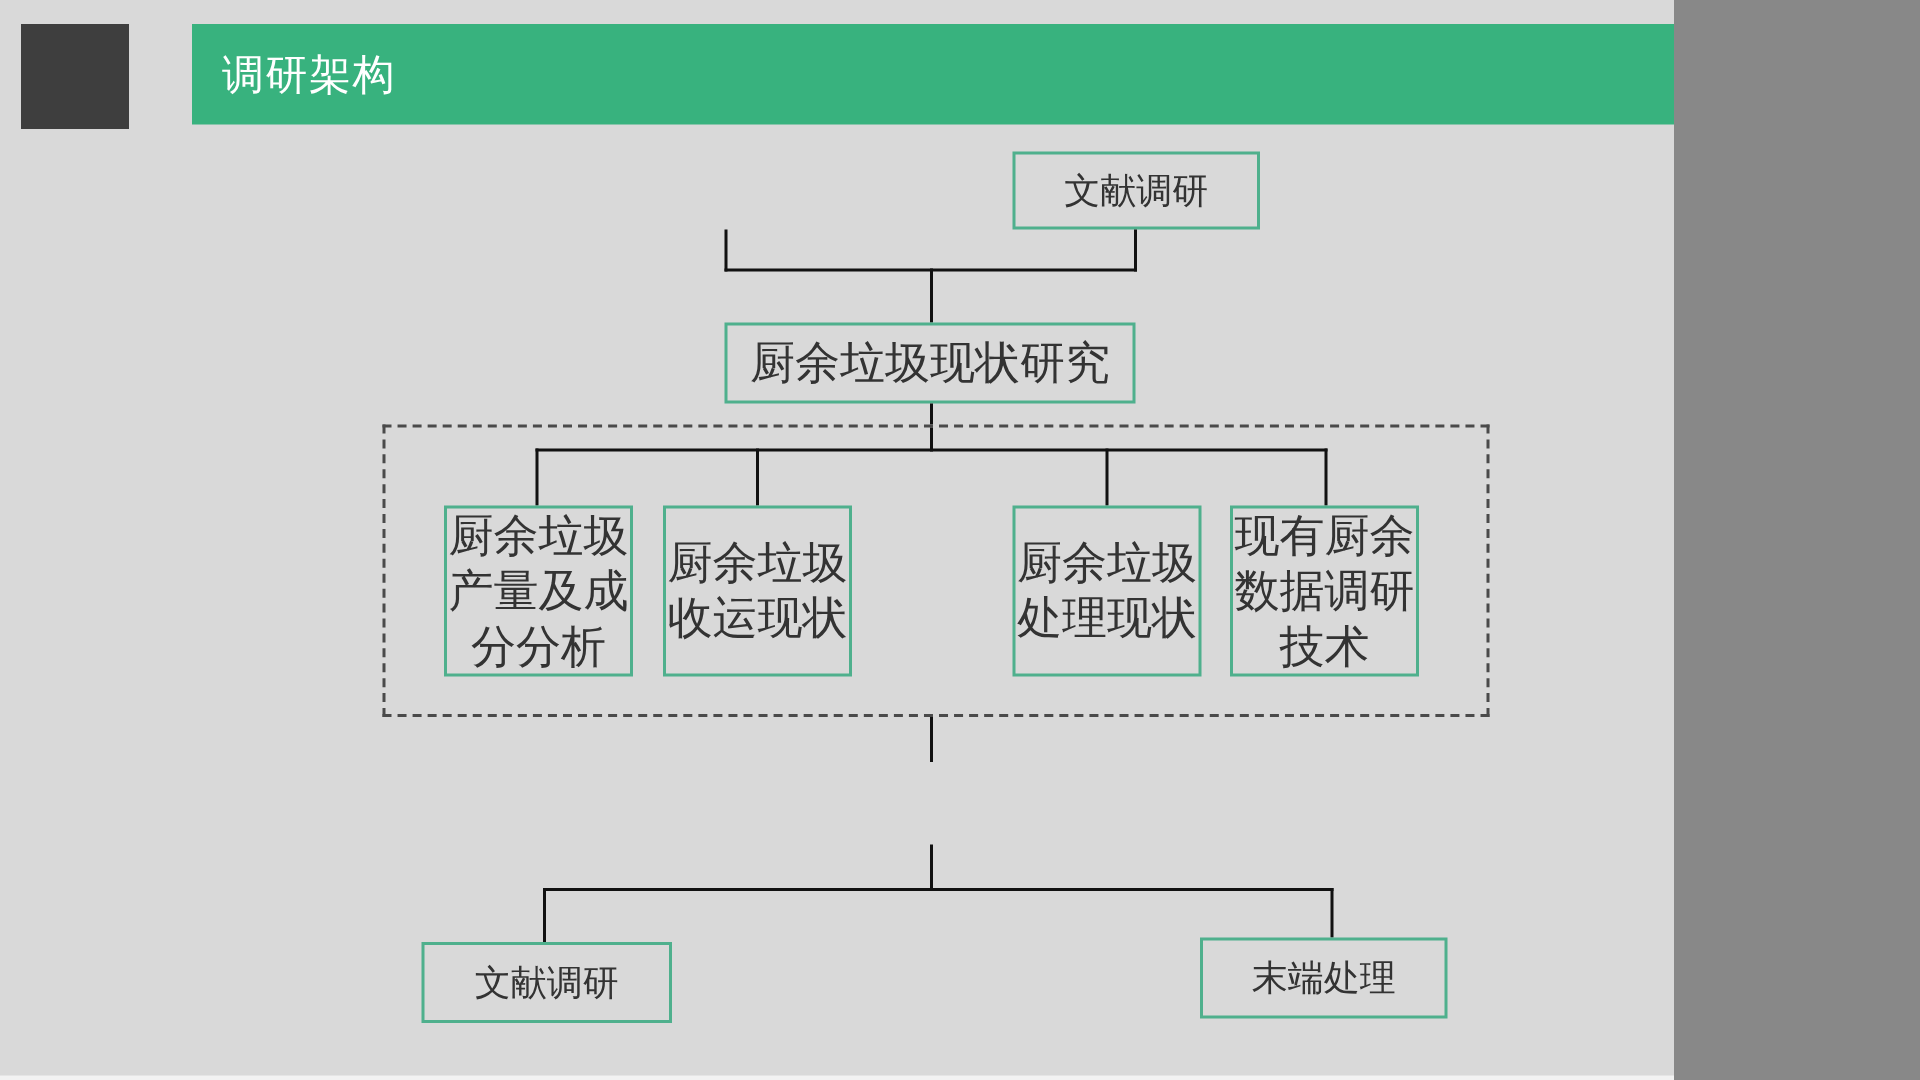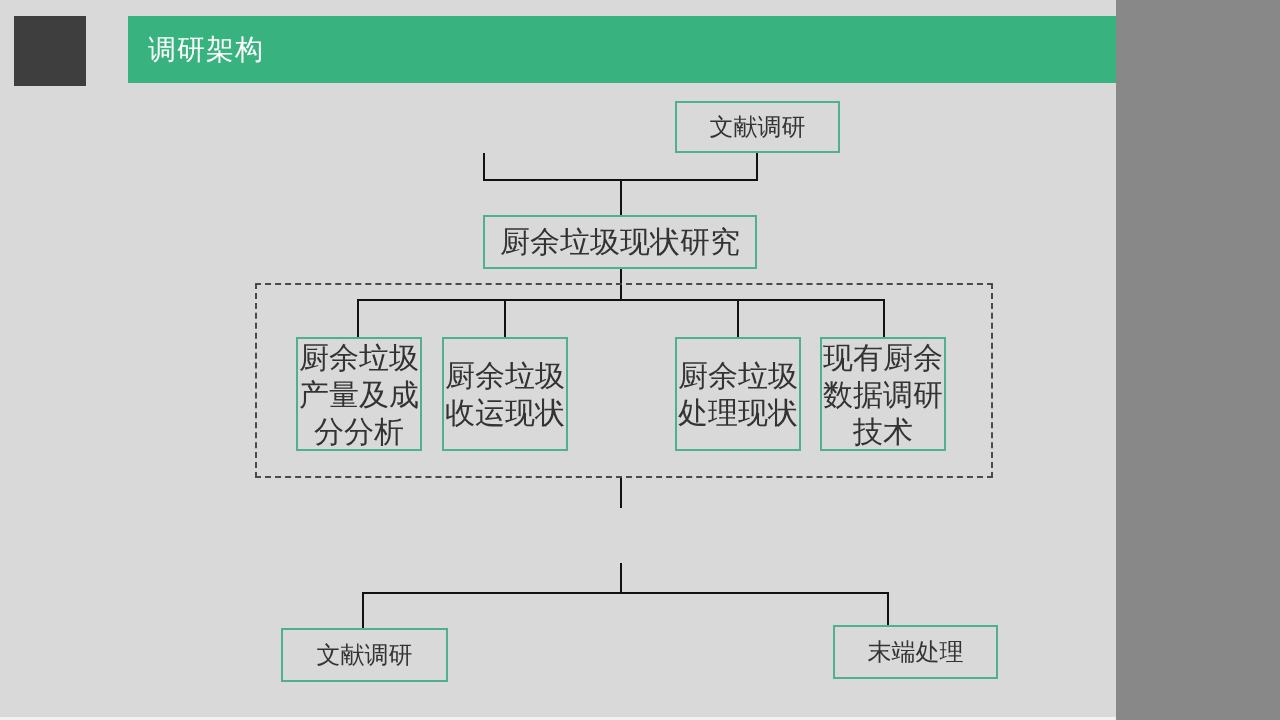--- a/index.html
+++ b/index.html
@@ -126,18 +126,18 @@
 
 
   <div class="vline" style="left:620px;top:563px;height:31px;"></div>
   <div class="hline" style="left:362px;top:592px;width:527px;"></div>
   <div class="vline" style="left:362px;top:592px;height:36px;"></div>
   <div class="vline" style="left:887px;top:592px;height:33px;"></div>
 
   <div class="node small" style="left:281px;top:628px;width:167px;height:54px;">
     <span class="node-label">文献调研</span>
   </div>
-  <div class="node small" style="left:833px;top:625px;width:165px;height:54px;">
+  <div class="node small" style="left:800px;top:625px;width:165px;height:54px;">
     <span class="node-label">末端处理</span>
   </div>
 
   <div class="bottom-strip"></div>
 </div>
 
 </body></html>

